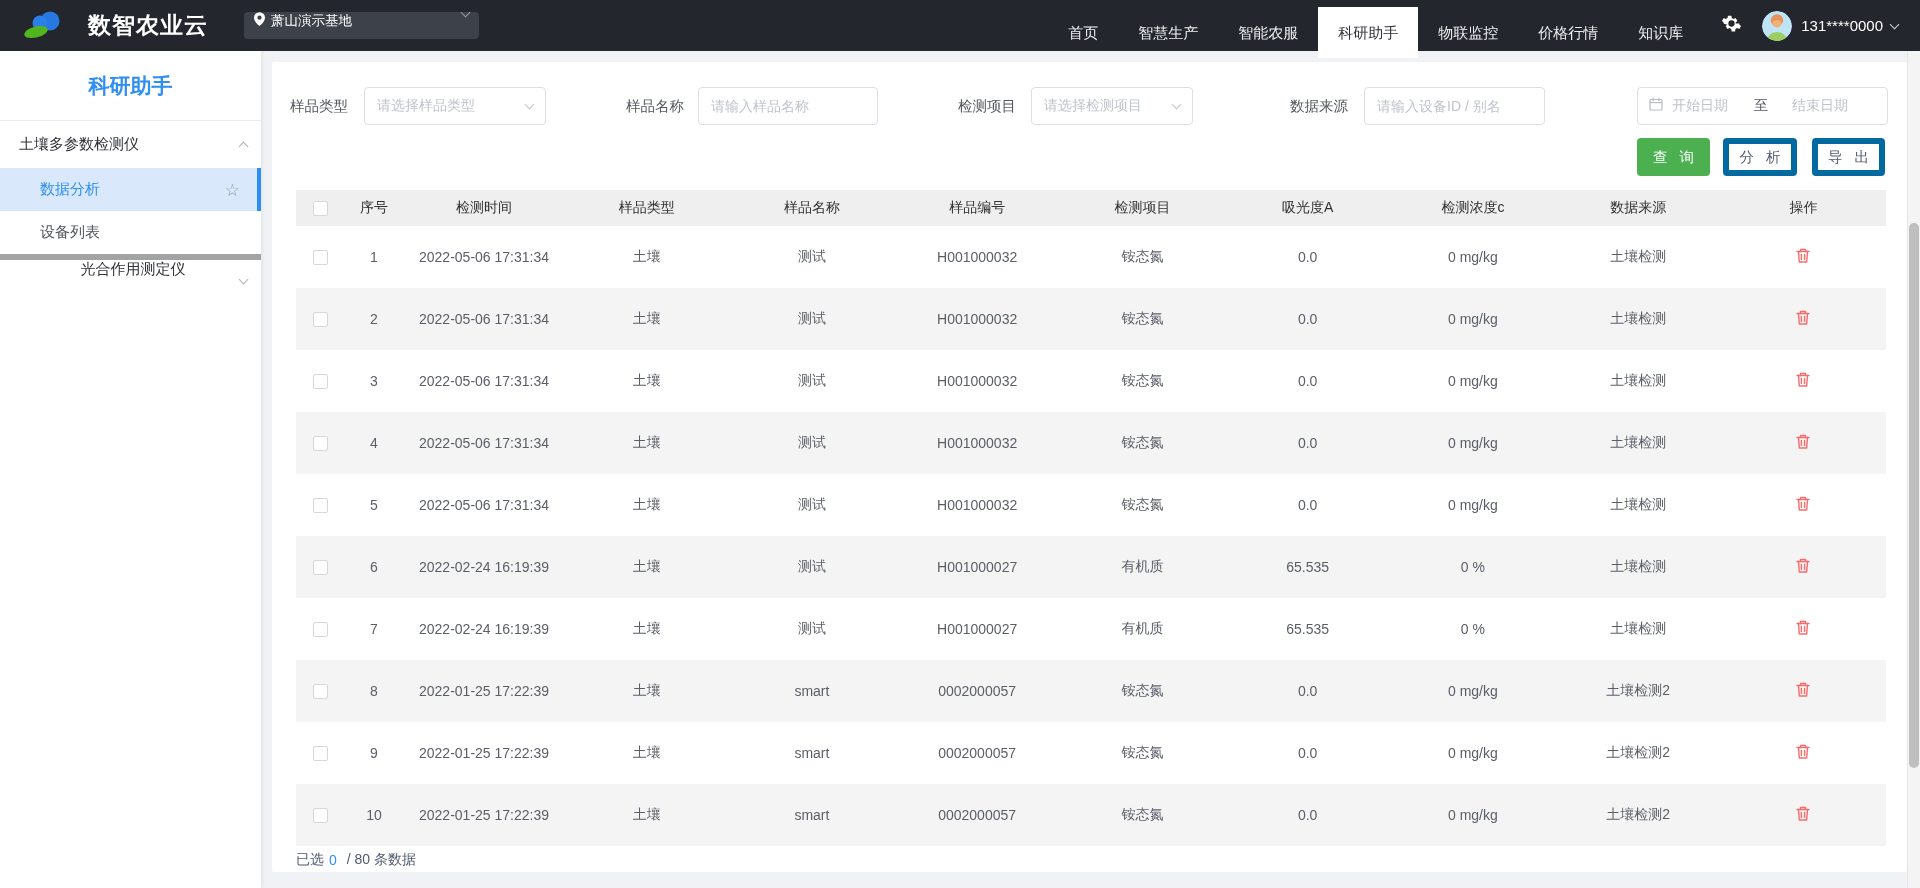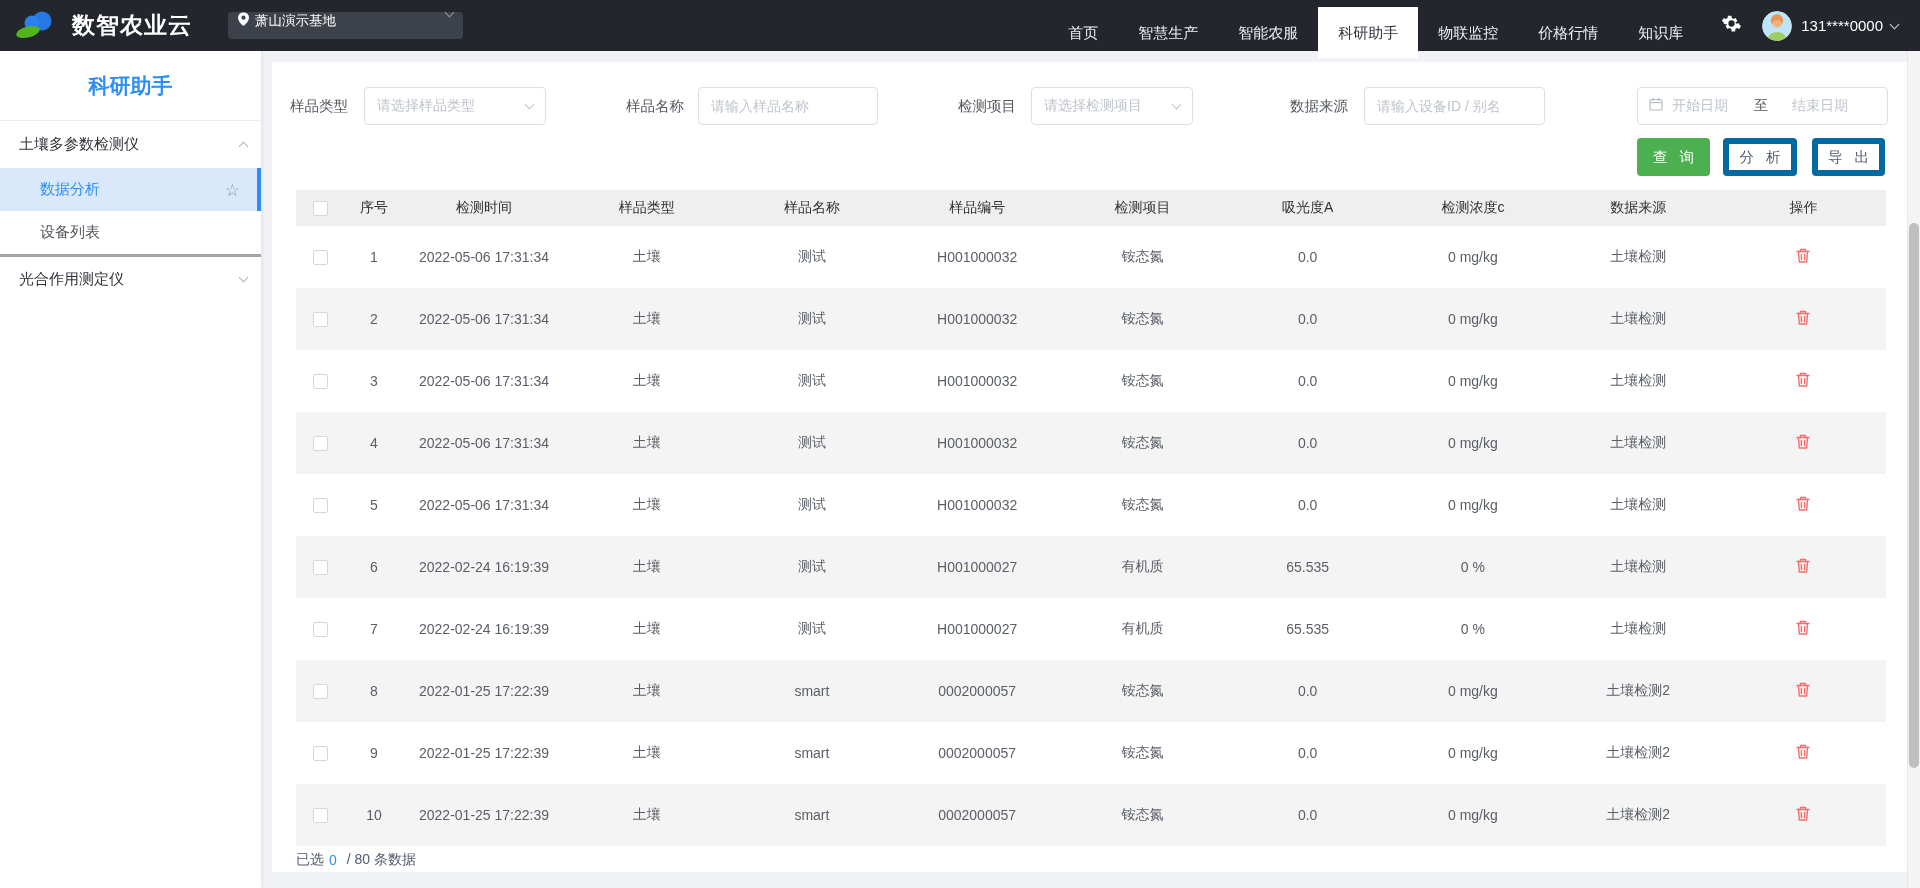--- a/index.html
+++ b/index.html
@@ -4,21 +4,21 @@
 <style>
   * { margin:0; padding:0; box-sizing:border-box; }
   html,body { width:1920px; height:888px; }
   body {
     position:relative; overflow:hidden; background:#f0f2f5;
     font-family:"Liberation Sans","DejaVu Sans",sans-serif;
   }
   
   .navbar { position:absolute; top:0; left:0; width:1920px; height:51px;
     background:#23262c; display:flex; align-items:center; z-index:10; }
-  .brand { display:flex; align-items:center; padding-left:14px; }
+  .brand { display:flex; align-items:center; padding-left:22px;gap:8px; }
   .brand-title { color:#fff; font-size:23px; font-weight:bold; letter-spacing:1px; margin-left:12px; }
   .base-select { margin-left:36px; width:235px; height:27px; background:#3d4149; border-radius:4px;
     display:flex; align-items:flex-start; padding:0 10px; cursor:pointer; }
   .base-select .txt { color:#fff; font-size:13.5px; margin-left:6px; flex:1; }
   .caret { display:inline-block; width:7px; height:7px; border-right:1.5px solid #9599a1;
     border-bottom:1.5px solid #9599a1; transform:rotate(45deg); margin-top:-3px; }
   .caret.up { transform:rotate(-135deg); margin-top:4px; }
   .nav-menu { margin-left:auto; display:flex; align-items:flex-end; height:65px; }
   .nav-item { height:51px; line-height:51px; padding:0 20px; color:#eceef1; font-size:15px; cursor:pointer; }
   .nav-item.active { background:#fff; color:#2f3238; }
@@ -28,21 +28,21 @@
   .user-name { color:#fff; font-size:15px; margin:0 8px 0 9px; }
   .caret.lite { border-color:#cfd3da; }
   
   .sidebar { position:absolute; top:51px; left:0; width:261px; bottom:0; background:#fff;
     box-shadow:1px 0 4px rgba(0,0,0,.07); z-index:5; }
   .side-title { height:70px; display:flex; align-items:center; justify-content:center;
     color:#2f8ef3; font-size:21px; font-weight:bold; border-bottom:1px solid #ececec; }
   .menu-group-header { height:47px; display:flex; align-items:center; padding:0 14px 0 19px;
     font-size:15px; color:#2f3238; cursor:pointer; }
   .menu-group-header .caret { margin-left:auto; border-color:#aeb2b9; }
-  .menu-group-header.bt { border-top:3px solid #a3a3a3; }
+  .menu-group-header.bt { border-top:6px solid #a3a3a3;flex-direction:column; }
   .menu-sub { position:relative; height:43px; display:flex; align-items:center;
     padding-left:40px; font-size:15px; color:#51555c; cursor:pointer; }
   .menu-sub.active { background:#d9e9fb; color:#2f8ef3;font-family:Liberation Serif, serif; }
   .star { position:absolute; right:21px; top:50%; transform:translateY(-50%);
     color:#8d949e; font-size:17px; line-height:1; }
   .active-bar { position:absolute; right:0; top:0; bottom:0; width:4px; background:#2f8ef3; }
   
   .main { position:absolute; left:261px; top:51px; right:0; bottom:0; background:#f0f2f5; }
   .card { position:absolute; left:11px; top:11px; right:13px; bottom:16px; background:#fff; border-radius:2px; }
   .f-label { position:absolute; top:25px; height:38px; line-height:38px; font-size:14.5px; color:#54585f; }

